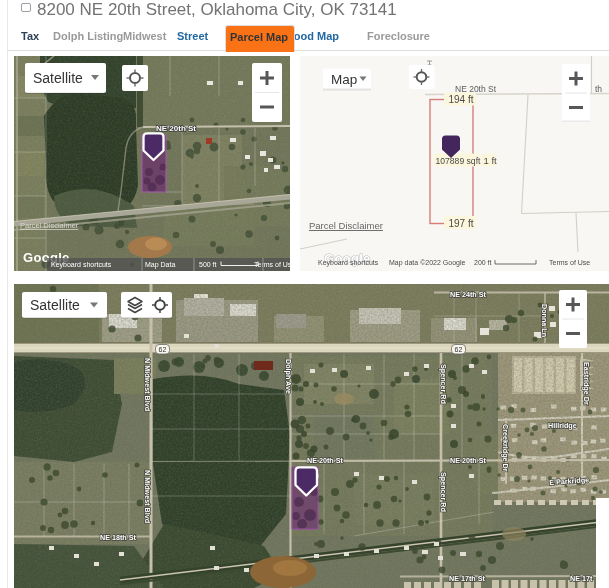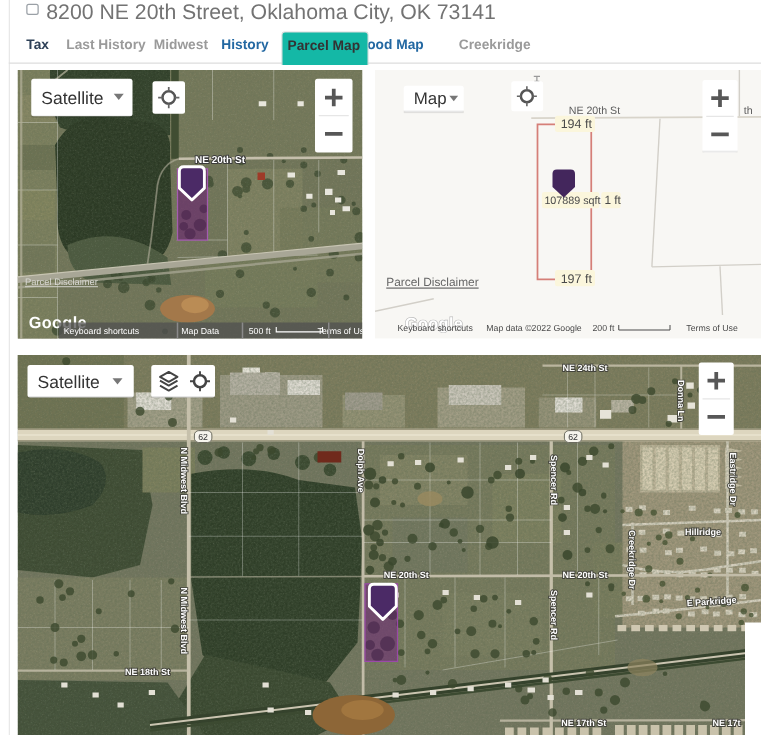--- a/index.html
+++ b/index.html
@@ -5,21 +5,21 @@
 html,body{margin:0;padding:0;background:#fff;}
 body{width:609px;height:588px;position:relative;font-family:"Liberation Sans",sans-serif;overflow:hidden;}
 .leftborder{position:absolute;left:7px;top:0;width:1px;height:588px;background:#e8e8e8;}
 .cb{position:absolute;left:21px;top:3px;width:8px;height:7px;border:1px solid #9aa0a6;border-radius:2px;background:#fff;}
 .addr{position:absolute;left:37px;top:0px;font-size:17px;color:#737373;}
 .tabs{position:absolute;left:0;top:0;width:519px;height:52px;}
 .tabline{position:absolute;left:7px;top:50px;width:602px;height:1px;background:#ddd;}
 .tab{position:absolute;top:30px;font-size:11px;font-weight:bold;color:#9a9a9a;white-space:nowrap;}
 .tab.link1{color:#2e4057;}
 .tab.link2{color:#2368a2;}
-.activetab{position:absolute;left:225px;top:25px;width:68px;height:26px;border:1px solid #ddd;border-bottom:none;border-radius:3px 3px 0 0;background:#14b8a6;z-index:2;}
+.activetab{position:absolute;left:225px;top:25px;width:68px;height:26px;border:1px solid #ddd;border-bottom:none;border-radius:3px 3px 0 0;background:#f97316;z-index:2;}
 .activetab span{position:absolute;left:4px;top:5px;font-size:11px;font-weight:bold;color:#333;white-space:nowrap;}
 .map{position:absolute;overflow:hidden;}
 #m1{left:14px;top:56px;width:276px;height:215px;}
 #m2{left:300px;top:56px;width:309px;height:215px;}
 #m3{left:14px;top:284px;width:595px;height:304px;}
 </style>
 </head>
 <body>
 
 <div class="leftborder"></div>
@@ -27,33 +27,33 @@
 <div class="cb"></div>
 
 <div class="addr">8200 NE 20th Street, Oklahoma City, OK 73141</div>
 
 <div class="tabs">
 
 <div class="tabline"></div>
 
 <span class="tab link1" style="left:21px;">Tax</span>
 
-<span class="tab" style="left:53px;">Last History</span>
+<span class="tab" style="left:53px;">Dolph Listing</span>
 
 <span class="tab" style="left:123px;">Midwest</span>
 
-<span class="tab link2" style="left:177px;">History</span>
+<span class="tab link2" style="left:177px;">Street</span>
 
 <div class="activetab">
       <span>Parcel Map</span>
     </div>
 
 <span class="tab link2" style="left:284px;">Flood Map</span>
 
-<span class="tab" style="left:367px;">Creekridge</span>
+<span class="tab" style="left:367px;">Foreclosure</span>
 </div>
 
 <div class="map" id="m1">
 <svg width="276" height="215" viewBox="0 0 276 215">
 <defs>
 <filter id="n1d" x="0" y="0" width="100%" height="100%">
 <feTurbulence type="fractalNoise" baseFrequency="0.55" numOctaves="2" stitchTiles="stitch"></feTurbulence>
 <feColorMatrix type="matrix" values="0 0 0 0 0.10  0 0 0 0 0.14  0 0 0 0 0.08  0.9 0 0 0 -0.25"></feColorMatrix>
 </filter>
 <filter id="n1l" x="0" y="0" width="100%" height="100%">

